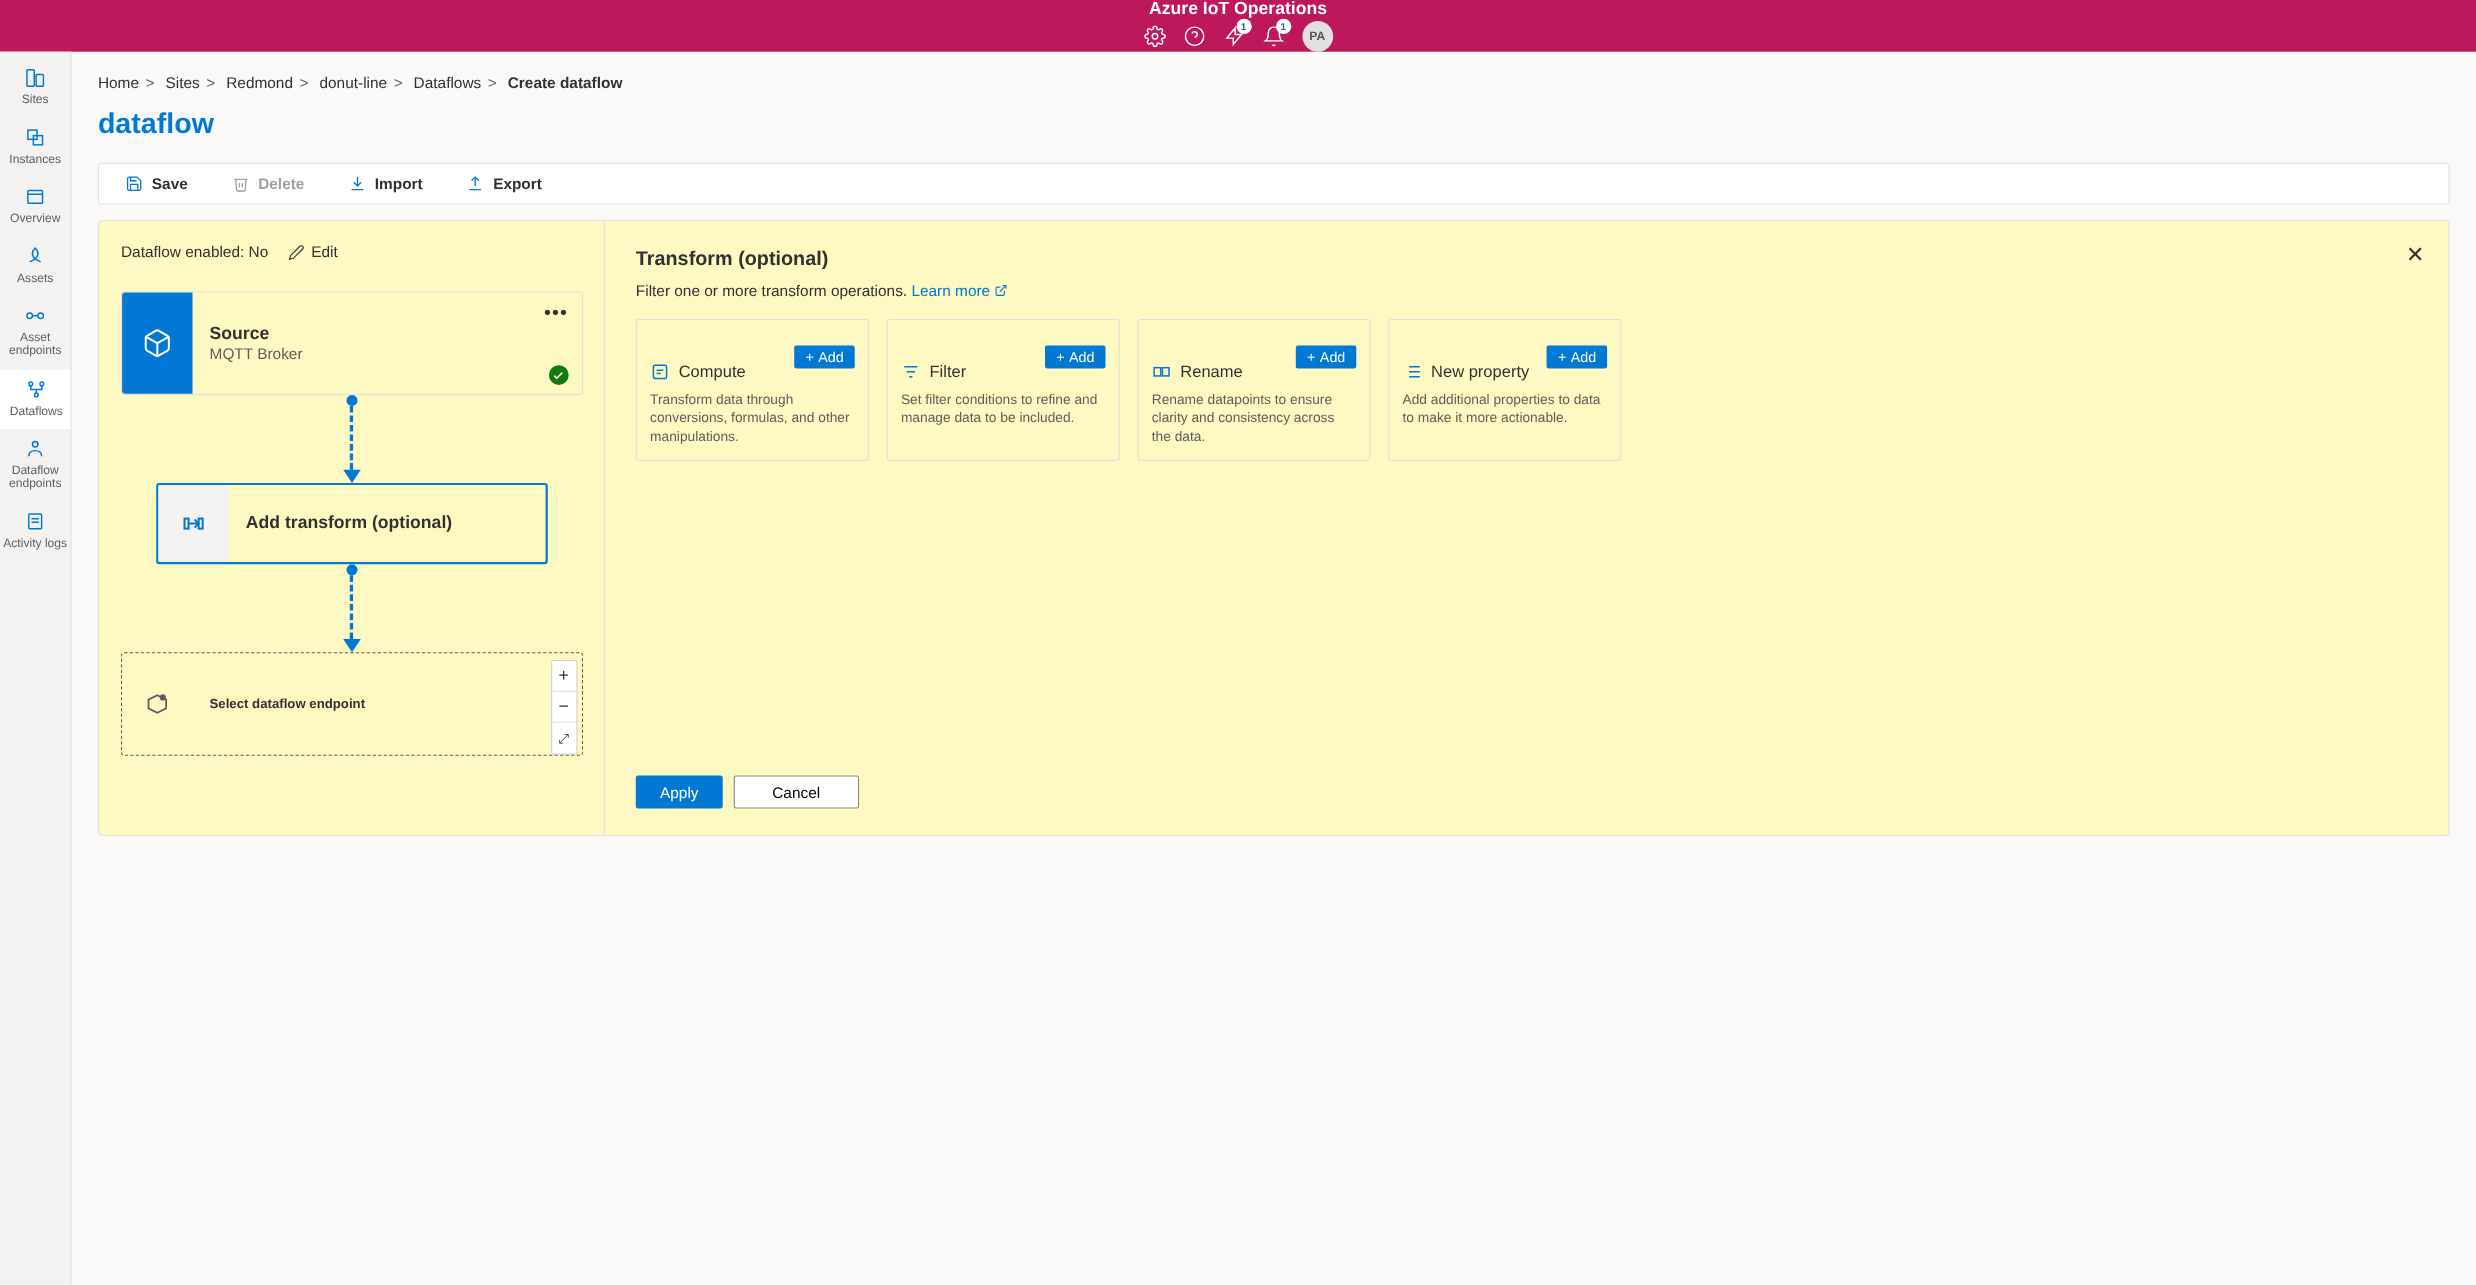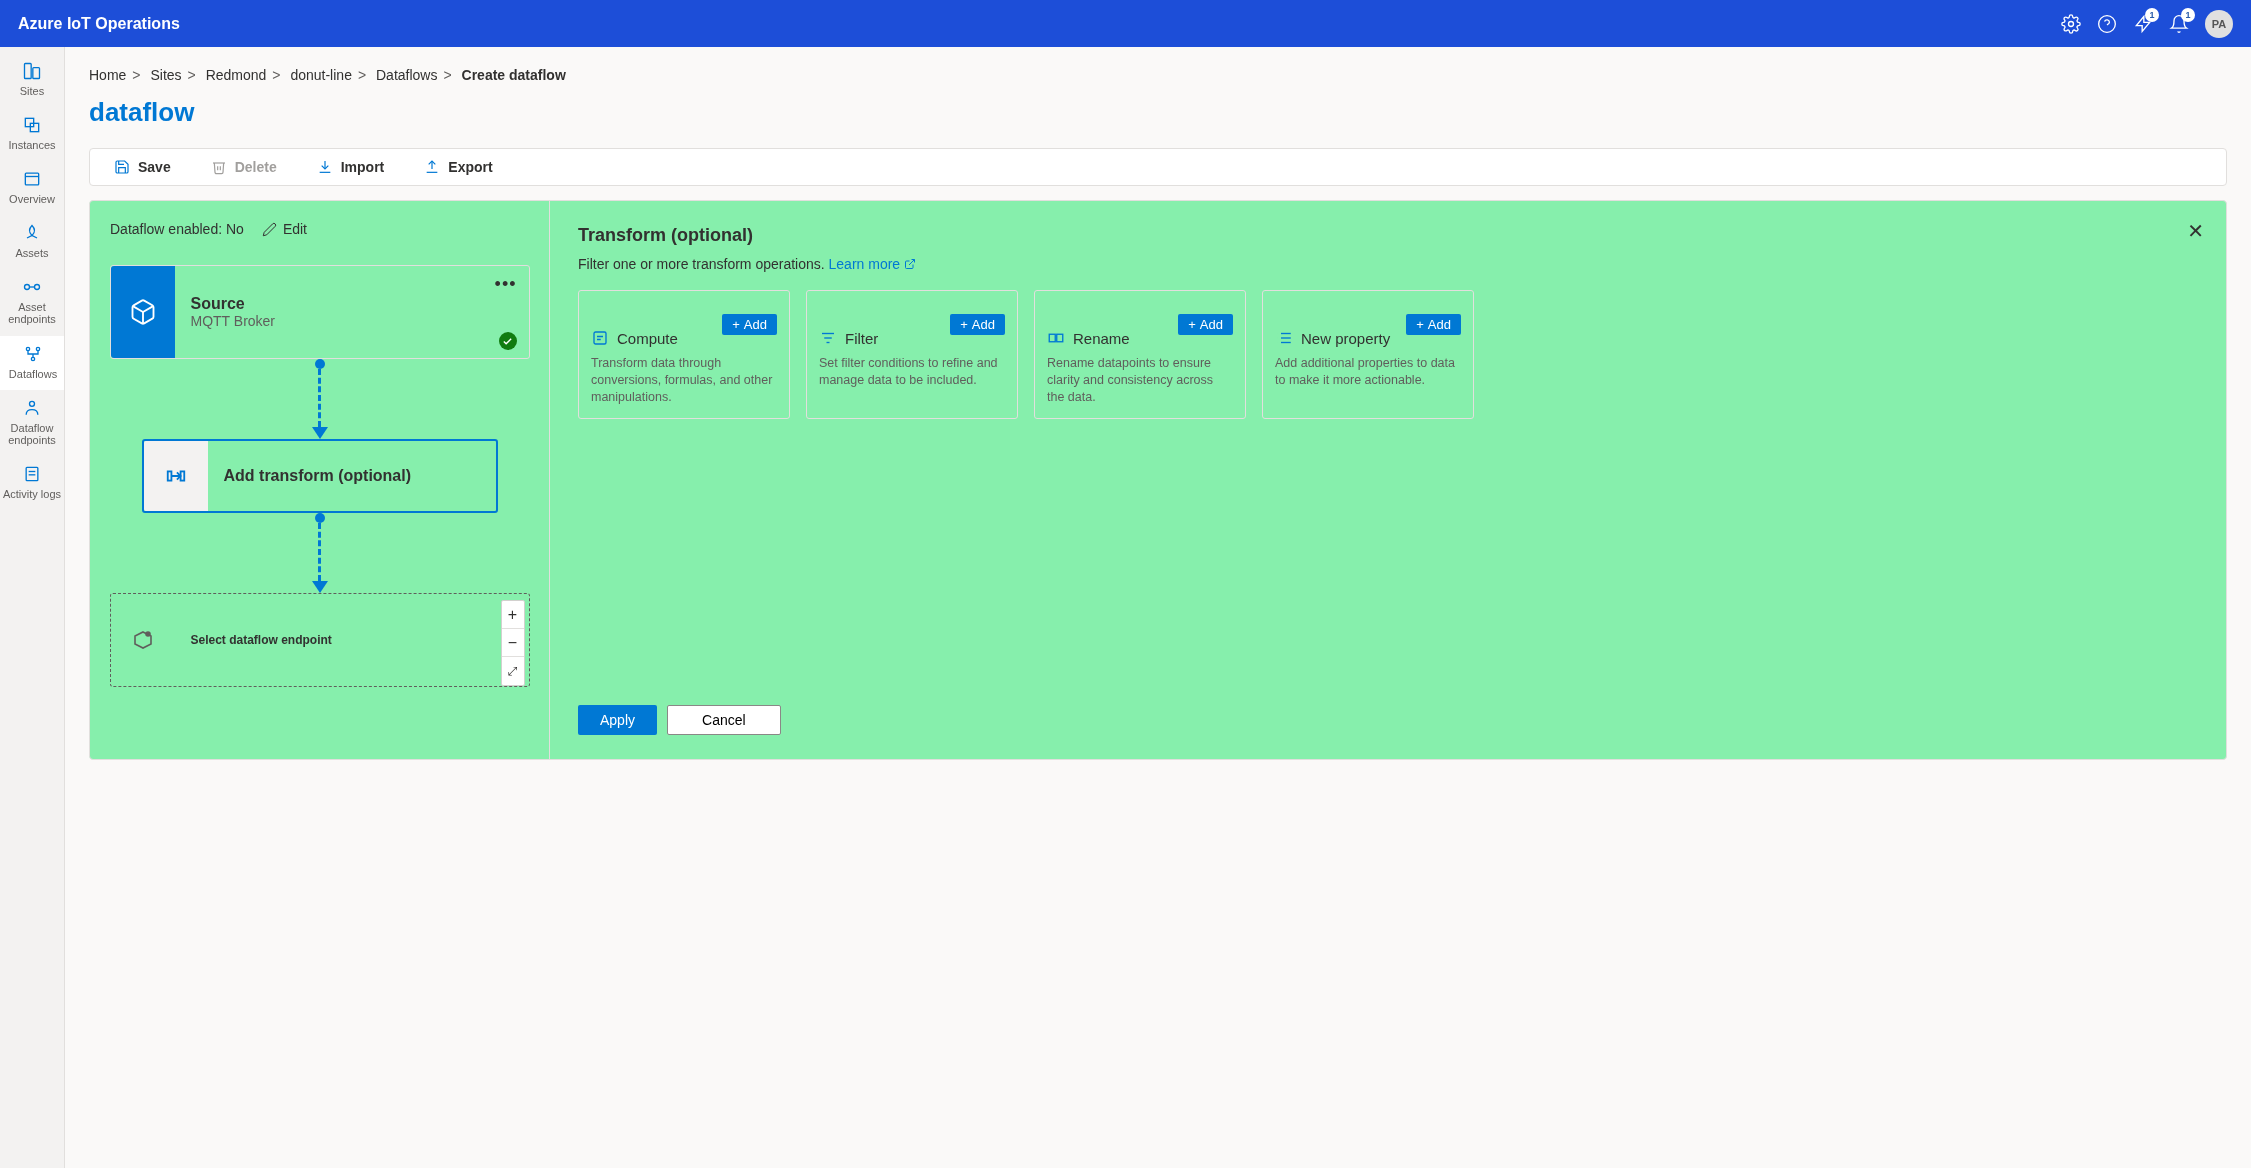--- a/index.html
+++ b/index.html
@@ -1,19 +1,19 @@
 <!DOCTYPE html>
 <html><head>
 <meta charset="utf-8">
 <style>
 * { box-sizing: border-box; margin: 0; padding: 0; }
 body { font-family: "Segoe UI", -apple-system, sans-serif; font-size: 14px; color: #323130; background: #faf9f8; overflow: hidden; }
 
 
-.header { background: #1d4ed8; color: #fff; height: 47px; display: flex; align-items: center; padding: 0 18px; justify-content: space-between; }
+.header { background: #be185d; color: #fff; height: 47px; display: flex; align-items: center; padding: 0 18px; justify-content: space-between; flex-direction: column; }
 .header-title { font-size: 16px; font-weight: 600; }
 .header-actions { display: flex; align-items: center; gap: 16px; }
 .header-icon { width: 20px; height: 20px; display: flex; align-items: center; justify-content: center; cursor: pointer; color: #fff; position: relative; }
 .badge { position: absolute; top: -6px; right: -6px; background: #fff; color: #2a5caa; border-radius: 50%; width: 14px; height: 14px; font-size: 9px; display: flex; align-items: center; justify-content: center; font-weight: 600; }
 .avatar { width: 28px; height: 28px; border-radius: 50%; background: #e0e0e0; color: #555; display: flex; align-items: center; justify-content: center; font-size: 11px; font-weight: 600; cursor: pointer; }
 
 
 .layout { display: flex; height: calc(100vh - 47px); }
 
 
@@ -31,21 +31,21 @@
 .page-title { font-size: 26px; font-weight: 600; color: #0078d4; margin-bottom: 20px; }
 
 
 .toolbar { background: #fff; border: 1px solid #e1dfdd; border-radius: 4px; padding: 10px 24px; display: flex; gap: 40px; margin-bottom: 14px; text-align: center; }
 .tb-btn { display: flex; align-items: center; gap: 8px; cursor: pointer; font-size: 14px; font-weight: 600; color: #323130; }
 .tb-btn.disabled { color: #a19f9d; cursor: default; }
 .tb-btn svg { width: 16px; height: 16px; color: #0078d4; }
 .tb-btn.disabled svg { color: #a19f9d; }
 
 
-.content-card { background: #86efac; border: 1px solid #e1dfdd; border-radius: 4px; display: flex; min-height: 560px; justify-content: center; }
+.content-card { background: #fef9c3; border: 1px solid #e1dfdd; border-radius: 4px; display: flex; min-height: 560px; justify-content: center; }
 
 
 .canvas-pane { width: 460px; border-right: 1px solid #e1dfdd; padding: 20px; }
 .enable-row { display: flex; align-items: center; gap: 18px; font-size: 14px; margin-bottom: 28px; }
 .edit-link { display: flex; align-items: center; gap: 6px; cursor: pointer; }
 
 .flow-col { display: flex; flex-direction: column; align-items: center; gap: 0; position: relative; }
 
 .node { display: flex; align-items: center; border-radius: 3px; width: 420px; position: relative; }
 .node-source { border: 1px solid #e1dfdd; }

